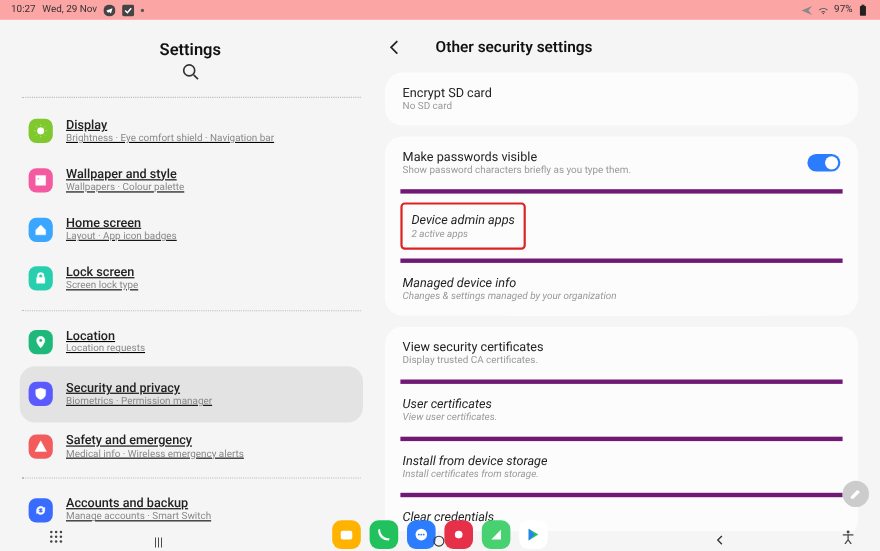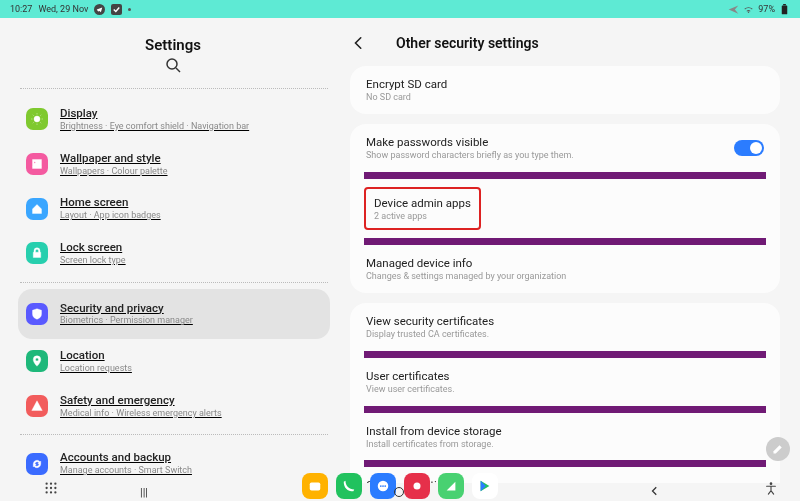--- a/index.html
+++ b/index.html
@@ -1,19 +1,19 @@
 <!DOCTYPE html>
 <html><head>
 <meta charset="utf-8">
 <style>
   * { box-sizing: border-box; margin: 0; padding: 0; font-family: -apple-system, BlinkMacSystemFont, "Segoe UI", Roboto, sans-serif; }
   body { width: 800px; height: 501px; background: #f5f5f5; overflow: hidden; position: relative; }
 
   
-  .status-bar { height: 18px; display: flex; align-items: center; padding: 0 10px; font-size: 9px; color: #333; background: #5eead4; }
+  .status-bar { height: 18px; display: flex; align-items: center; padding: 0 10px; font-size: 9px; color: #333; background: #fca5a5; }
   .status-left { display: flex; align-items: center; gap: 6px; }
   .status-right { margin-left: auto; display: flex; align-items: center; gap: 4px; }
   .status-dot { width: 3px; height: 3px; border-radius: 50%; background: #555; }
   .status-icon { width: 11px; height: 11px; display: inline-flex; align-items: center; justify-content: center; }
   .status-icon svg { width: 100%; height: 100%; }
   .plane-icon { width:11px; height:11px; }
 
   .main { display: flex; height: 465px; }
 
   
@@ -31,21 +31,21 @@
   .nav-text .s { font-size: 9px; color: #888; line-height:1.3;}
 
   
   .right { flex: 1; padding: 10px 20px 0 10px; overflow:hidden; position:relative;}
   .right-header { display: flex; align-items: center; gap: 28px; padding: 6px 0 14px 0; }
   .back-btn { width:18px; height:18px; display:flex; align-items:center; justify-content:center;}
   .right-title { font-size: 14px; font-weight: 600; color: #111; }
 
   .card { background: #fcfcfc; border-radius: 16px; padding: 0 14px; margin-bottom: 10px; }
   .row { padding: 10px 2px; display: flex; align-items: center; }
-  .row + .row { border-top: 7px solid #701a75; }
+  .row + .row { border-top: 4px solid #701a75; font-style: italic; }
   .row .texts { flex:1; }
   .row .t { font-size: 11.5px; color: #222; line-height:1.4;}
   .row .s { font-size: 9px; color: #999; line-height:1.3;}
   .toggle { width: 30px; height: 16px; border-radius: 8px; background: #2b7cff; position: relative; }
   .toggle::after { content:""; position:absolute; right:2px; top:2px; width:12px; height:12px; background:#fff; border-radius:50%;}
   .highlight-box { border: 2px solid #d22; border-radius: 4px; padding: 6px 8px; margin: 4px 0;}
   .section-label { font-size: 9.5px; color: #999; padding: 10px 4px 6px 4px; }
 
   
   .fab { position:absolute; right: 10px; bottom: 22px; width: 24px; height:24px; border-radius:50%; background:#ccc; display:flex; align-items:center; justify-content:center;}
@@ -156,40 +156,40 @@
       <svg viewBox="0 0 16 16">
               <path d="M4 7V5a4 4 0 118 0v2h1v7H3V7h1zm2 0h4V5a2 2 0 10-4 0v2z" fill="#fff" stroke="#fff" stroke-width="0.5"></path>
             </svg>
     </div>
     <div class="nav-text">
       <div class="t">Lock screen</div>
       <div class="s">Screen lock type</div>
     </div>
         </div>
         <hr class="dotted" style="margin: 6px 2px;">
+        <div class="nav-item">
+    <div class="nav-icon" style="background:#1eb87a">
+      <svg viewBox="0 0 16 16">
+              <path d="M8 1a5 5 0 015 5c0 4-5 9-5 9S3 10 3 6a5 5 0 015-5zm0 7a2 2 0 100-4 2 2 0 000 4z" fill="#fff" stroke="#fff" stroke-width="0.5"></path>
+            </svg>
+    </div>
+    <div class="nav-text">
+      <div class="t">Location</div>
+      <div class="s">Location requests</div>
+    </div>
+        </div>
         <div class="nav-item selected">
     <div class="nav-icon" style="background:#5a5aff">
       <svg viewBox="0 0 16 16">
               <path d="M8 1l6 2v5c0 4-3 6-6 7-3-1-6-3-6-7V3l6-2z" fill="#fff" stroke="#fff" stroke-width="0.5"></path>
             </svg>
     </div>
     <div class="nav-text">
       <div class="t">Security and privacy</div>
       <div class="s">Biometrics · Permission manager</div>
-    </div>
-        </div>
-        <div class="nav-item">
-    <div class="nav-icon" style="background:#1eb87a">
-      <svg viewBox="0 0 16 16">
-              <path d="M8 1a5 5 0 015 5c0 4-5 9-5 9S3 10 3 6a5 5 0 015-5zm0 7a2 2 0 100-4 2 2 0 000 4z" fill="#fff" stroke="#fff" stroke-width="0.5"></path>
-            </svg>
-    </div>
-    <div class="nav-text">
-      <div class="t">Location</div>
-      <div class="s">Location requests</div>
     </div>
         </div>
         <div class="nav-item">
     <div class="nav-icon" style="background:#f25c5c">
       <svg viewBox="0 0 16 16">
               <path d="M8 1l7 13H1L8 1zm0 5v4m0 2v1" fill="#fff" stroke="#fff" stroke-width="0.5"></path>
             </svg>
     </div>
     <div class="nav-text">
       <div class="t">Safety and emergency</div>

